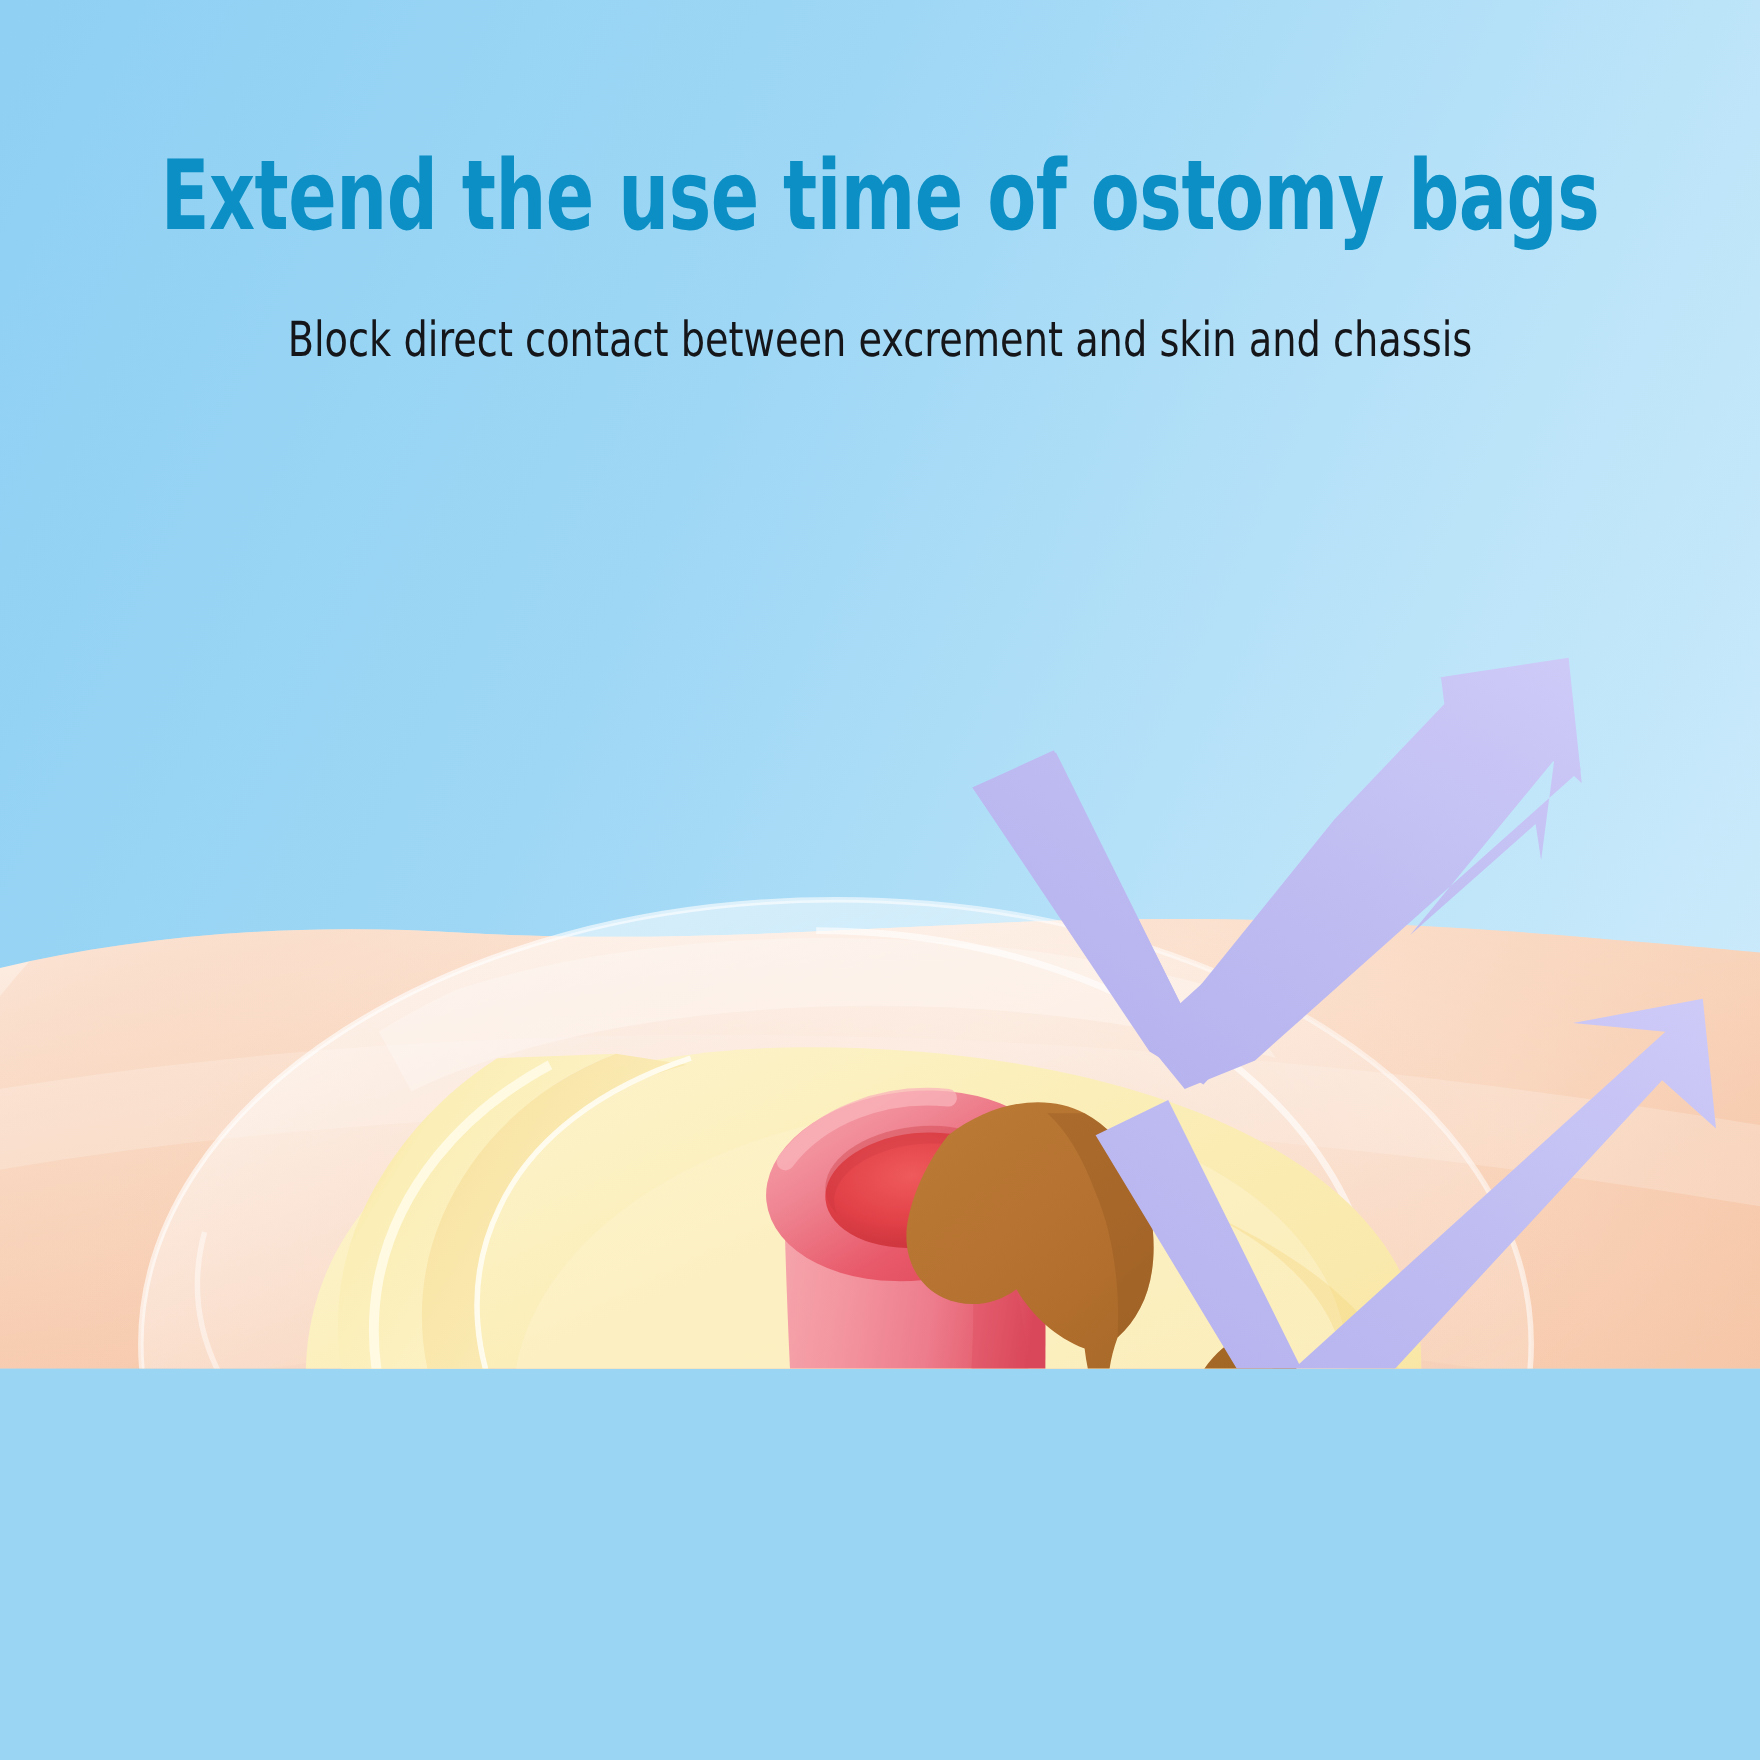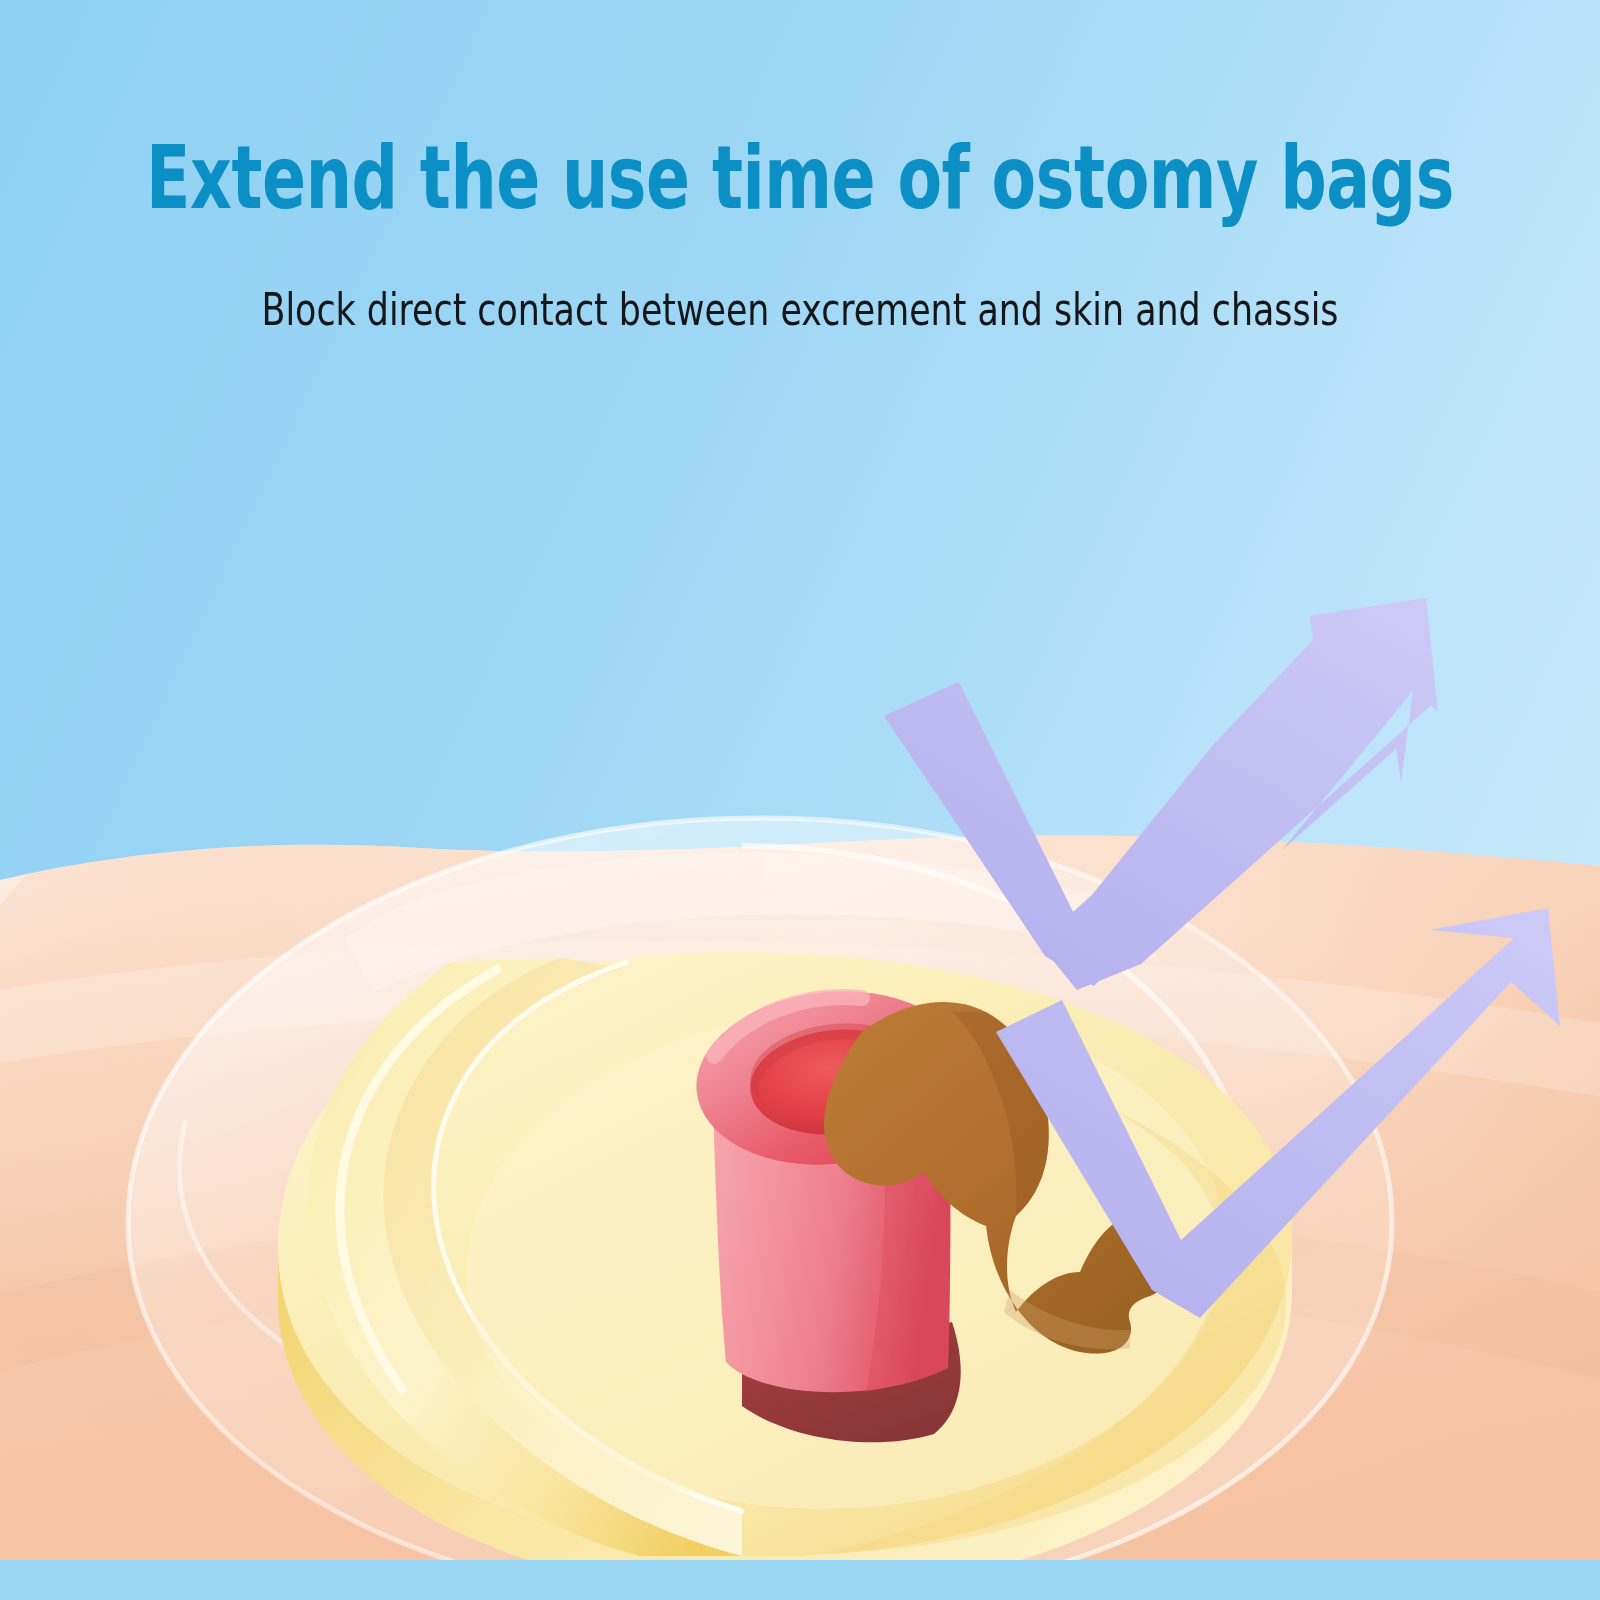--- a/index.html
+++ b/index.html
@@ -2,21 +2,21 @@
 <html><head>
 <meta charset="utf-8">
 <style>
   html,body{margin:0;padding:0;}
   body{
     width:1600px;height:1600px;overflow:hidden;
     font-family:"Liberation Sans", sans-serif;
     background:#9bd5f4;
   }
   #poster{
-    position:relative;width:1600px;height:1560px;overflow:hidden;
+    position:relative;width:1600px;height:1244px;overflow:hidden;
   }
   #sky{
     position:absolute;inset:0;
     background:linear-gradient(115deg,#8fd0f3 0%,#9ed7f5 38%,#bce4f9 72%,#cfecfb 100%);
   }
   #headline{
     position:absolute;top:134px;left:0;width:1600px;text-align:center;
     font-family:"DejaVu Sans Condensed","Liberation Sans Narrow","Liberation Sans",sans-serif;
     font-weight:bold;
     font-size:88px;line-height:1.0;

